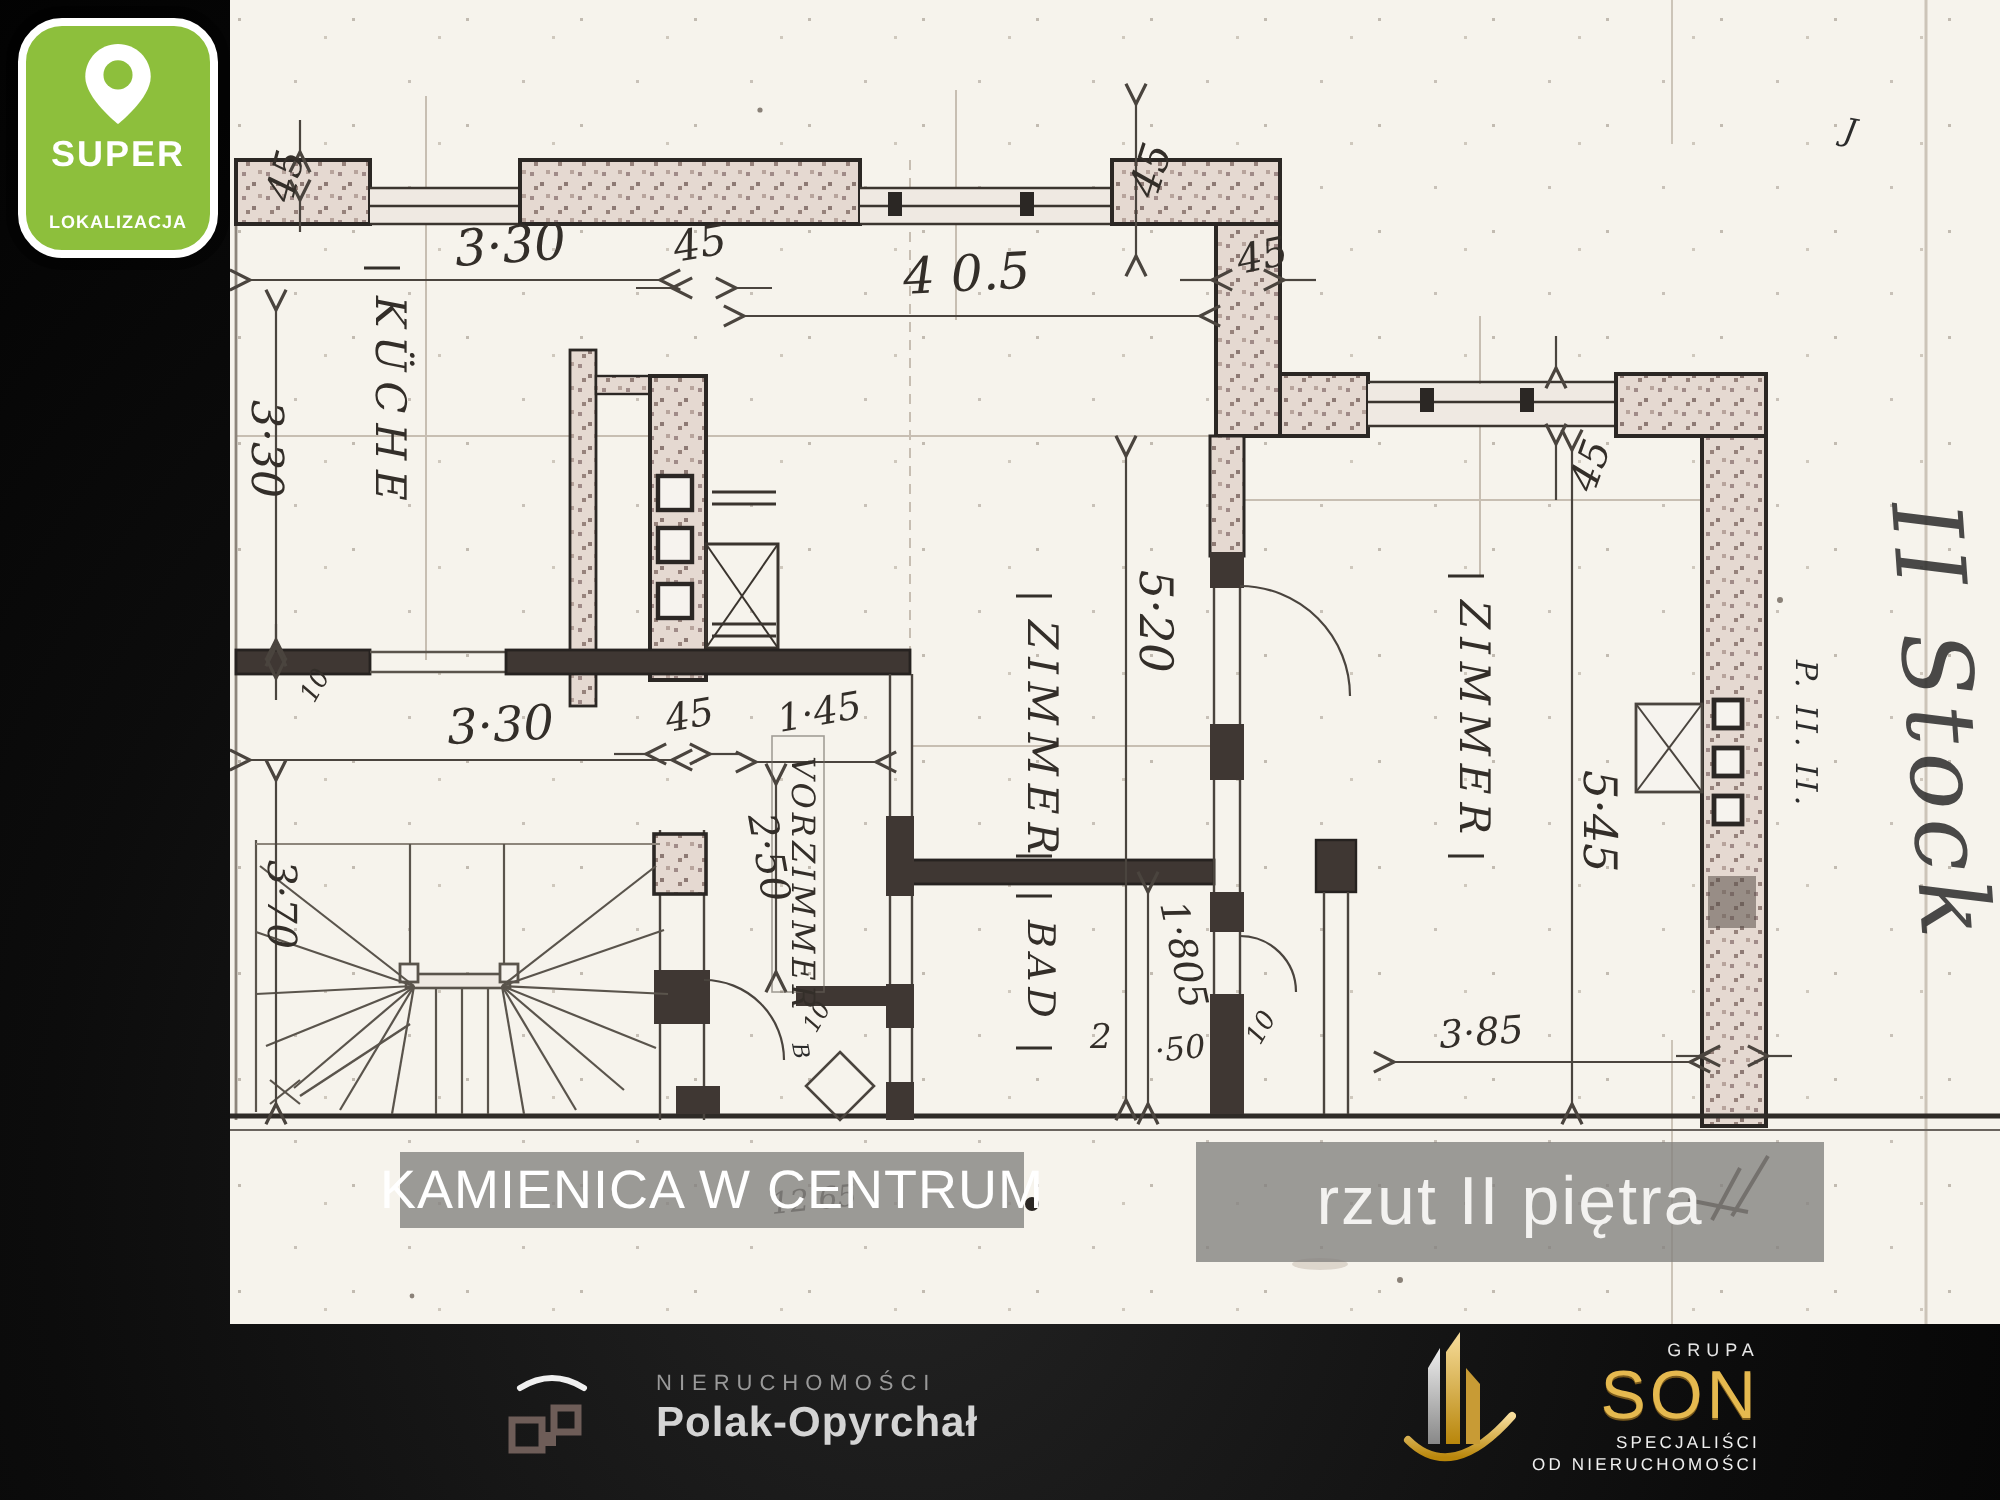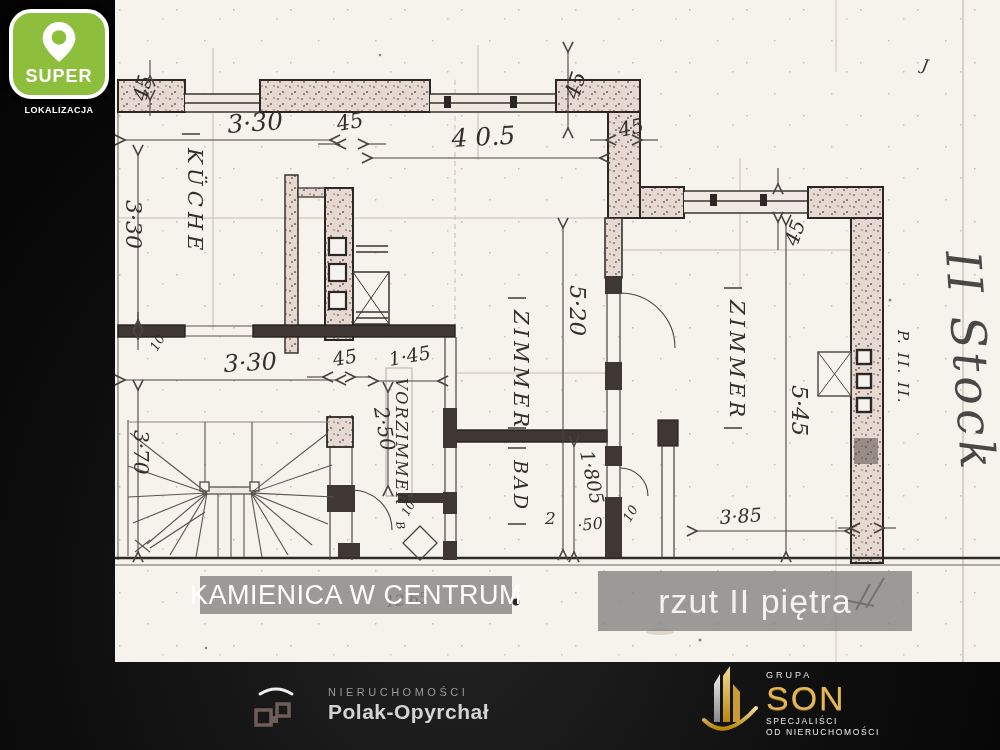--- a/index.html
+++ b/index.html
@@ -3,38 +3,38 @@
 <meta charset="utf-8">
 <style>
   html,body{margin:0;padding:0;background:#000;}
   .stage{position:relative;width:1000px;height:750px;overflow:hidden;
          background:radial-gradient(ellipse at 45% 80%, #232323 0%, #0c0c0c 55%, #000 100%);
          font-family:"Liberation Sans", sans-serif;}
   
   .scan{position:absolute;left:115px;top:0;width:885px;height:662px;background:#f6f3ec;}
   .scan svg{display:block;width:885px;height:662px;}
   
-  .badge{position:absolute;left:9px;top:9px;width:100px;height:90px;background:#8dbf3c;
+  .badge{position:absolute;left:9px;top:9px;width:100px;height:120px;background:#8dbf3c;
          border:4px solid #fff;border-radius:22px;box-sizing:border-box;text-align:center;
          box-shadow:0 0 0 6px rgba(0,0,0,0.35);}
   .badge .pin{margin-top:7px;}
   .badge .t1{color:#fff;font-weight:bold;font-size:18px;letter-spacing:1px;line-height:17px;}
   .badge .t2{color:#fff;font-weight:bold;font-size:9px;letter-spacing:0.5px;line-height:11px;margin-top:20px;}
   
   .band{position:absolute;background:rgba(130,128,125,0.78);color:#fff;
         display:flex;align-items:center;justify-content:center;white-space:nowrap;}
   .band-left{left:200px;top:576px;width:312px;height:38px;font-size:27px;letter-spacing:0.5px;}
   .band-right{left:598px;top:571px;width:314px;height:60px;font-size:34px;color:#f3f2f0;letter-spacing:1px;}
   
   .brand1{position:absolute;left:252px;top:682px;display:flex;align-items:flex-start;}
   .brand1 .txt{margin-left:28px;}
   .brand1 .l1{color:#999;font-size:11px;letter-spacing:3.5px;margin-top:4px;}
   .brand1 .l2{color:#d4d4d4;font-size:21px;font-weight:bold;letter-spacing:0.5px;margin-top:2px;}
   .brand2{position:absolute;left:700px;top:662px;display:flex;align-items:flex-start;}
-  .brand2 .txt{margin-left:8px;}
+  .brand2 .txt{margin-left:8px;text-align:right;}
   .brand2 .g{color:#e6e6e6;font-size:9px;letter-spacing:3px;margin-top:8px;}
   .brand2 .n{color:#e5b94f;font-size:34px;font-weight:normal;line-height:36px;letter-spacing:2px;
              text-shadow:0 1px 0 #7a5a1c;}
   .brand2 .s{color:#f0f0f0;font-size:8.5px;letter-spacing:1.6px;line-height:11px;}
 </style>
 </head>
 <body>
 
 <div class="stage">
 

